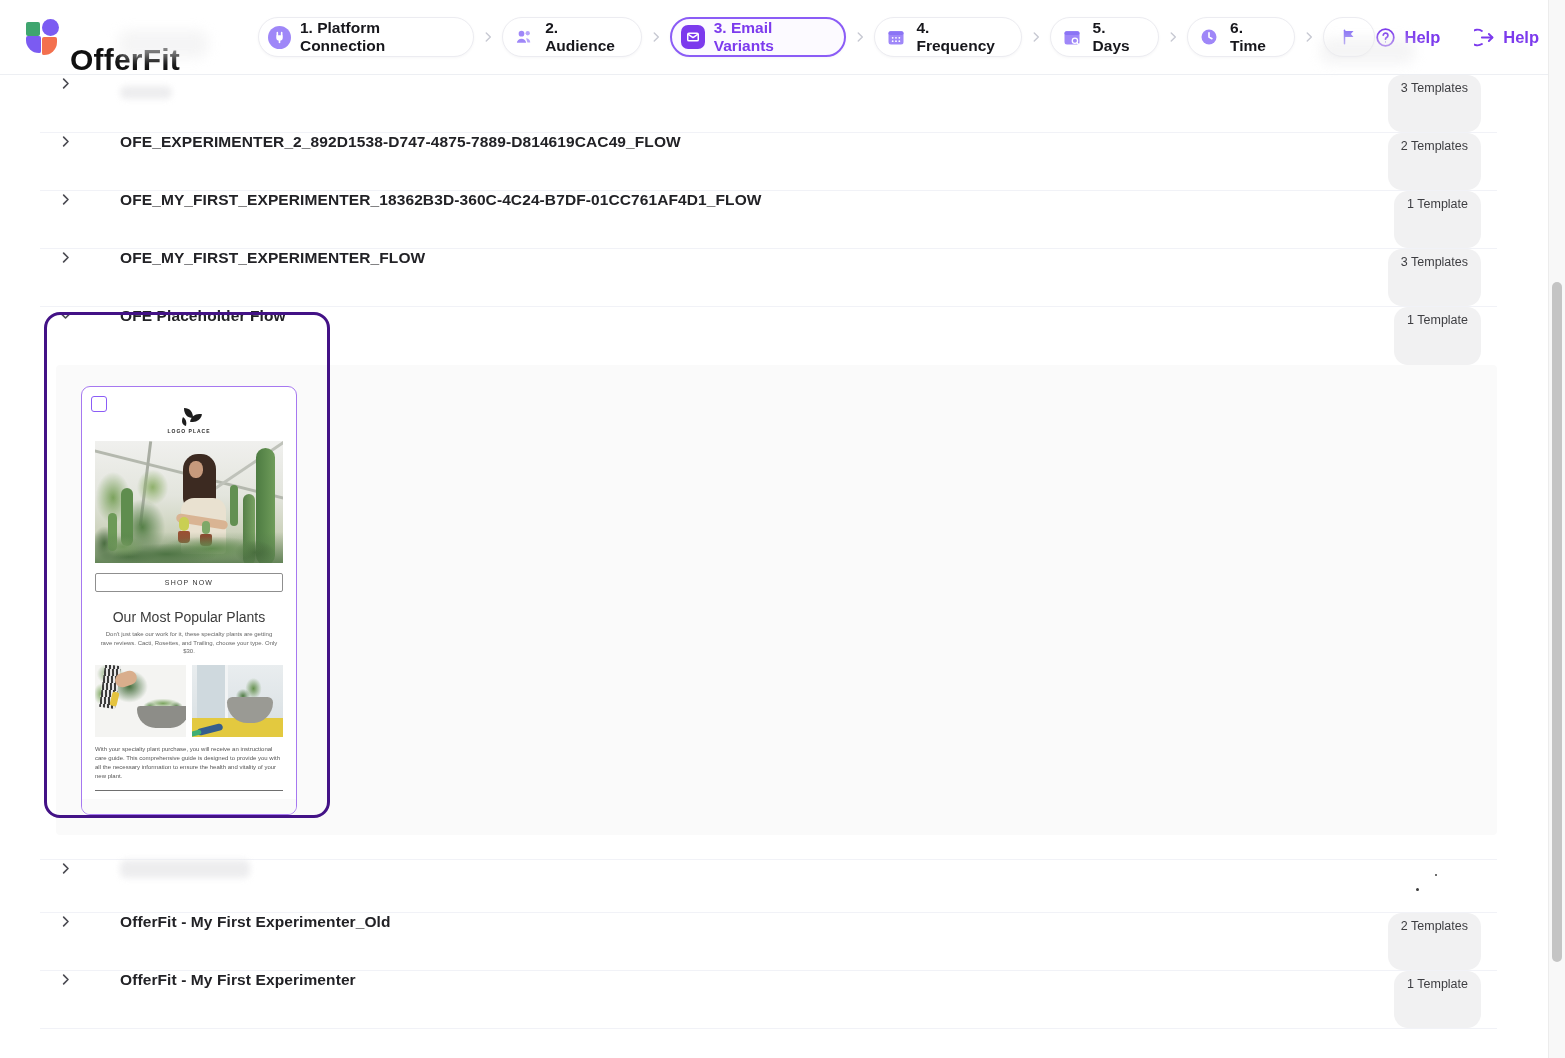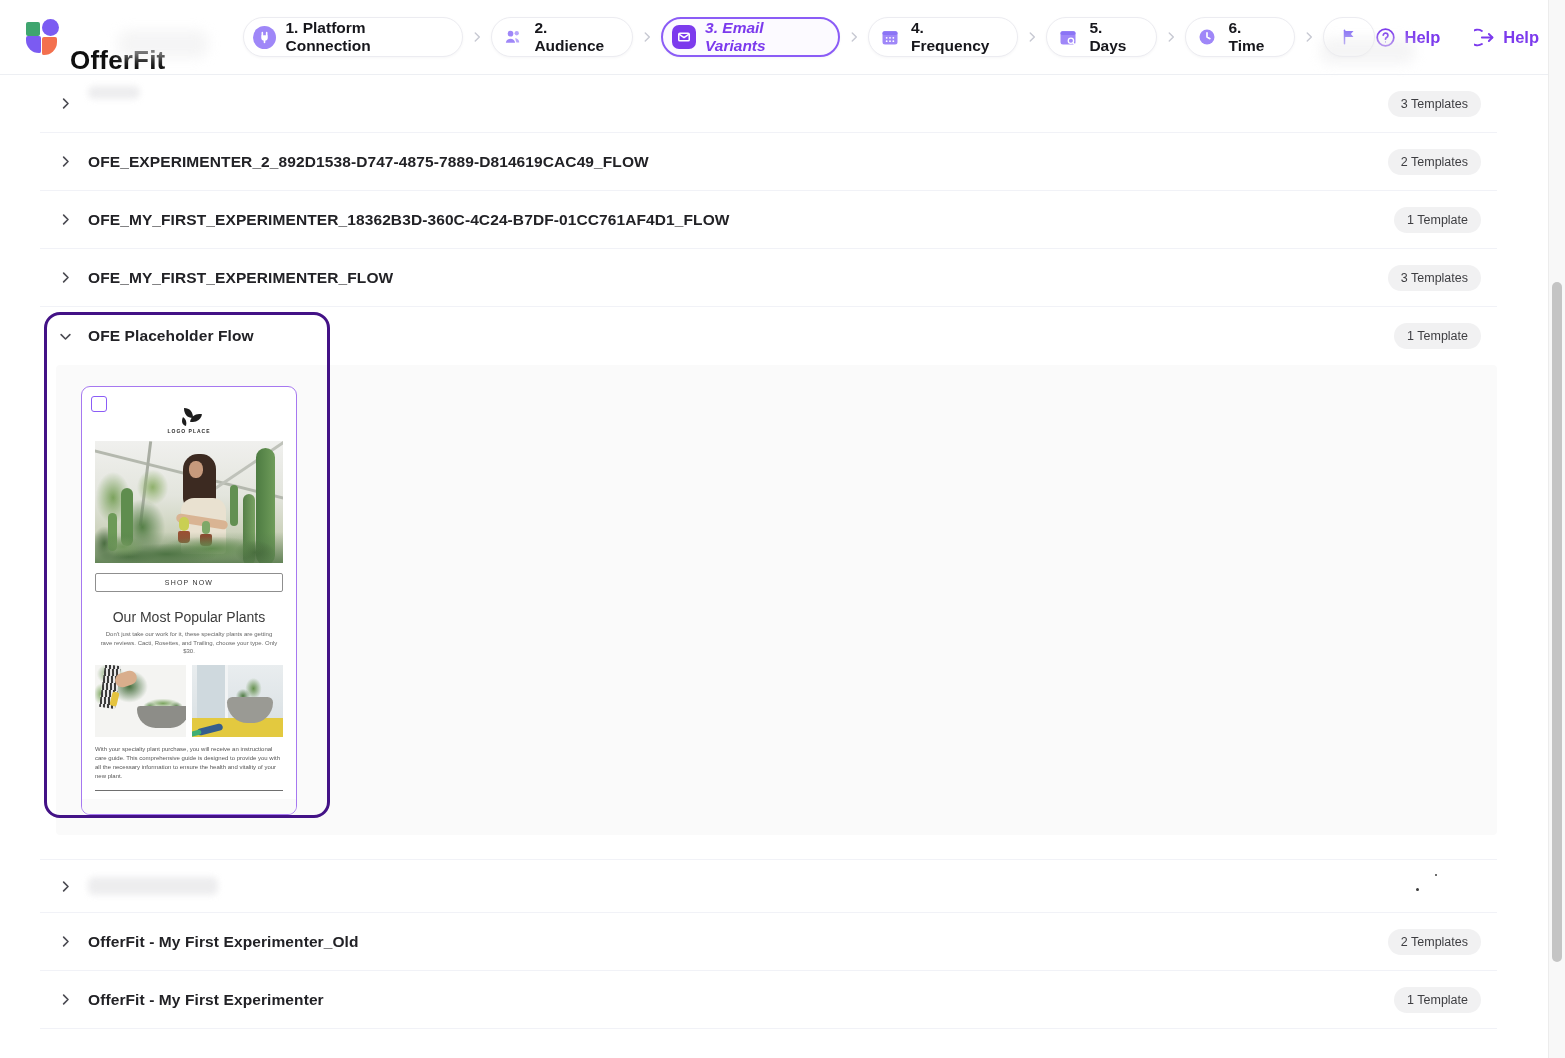--- a/index.html
+++ b/index.html
@@ -8,38 +8,38 @@
 
   
   .header{position:absolute;top:0;left:0;right:0;height:75px;background:#fff;
     border-bottom:1px solid #edeff3;display:flex;align-items:center;padding:0 26px;box-sizing:border-box;z-index:5;}
   .brand{display:flex;align-items:center;gap:10px;flex:none;}
   .logo-mark{width:34px;height:36px;position:relative;flex:none;}
   .lm-green{position:absolute;top:3px;left:0;width:14px;height:14px;background:#3fa56f;border-radius:2px;}
   .lm-circle{position:absolute;top:0;right:1px;width:17px;height:17px;background:#7b5bf2;border-radius:50%;}
   .lm-qpurple{position:absolute;bottom:2px;left:0;width:15px;height:17px;background:#7b5bf2;border-radius:2px 2px 2px 14px;}
   .lm-qorange{position:absolute;bottom:0;right:3px;width:15px;height:18px;background:#f3704e;border-radius:2px 2px 14px 2px;}
-  .brand-name{font-size:26px;font-weight:700;color:#101010;letter-spacing:.2px;margin-top:46px;}
+  .brand-name{font-size:30px;font-weight:700;color:#101010;letter-spacing:.2px;margin-top:46px;}
 
   .stepper{display:flex;align-items:center;gap:7px;margin-left:78px;}
   .step-pill{display:flex;align-items:center;gap:9px;height:40px;padding:0 17px 0 9px;border:1px solid #ececf1;
     border-radius:21px;background:#fff;box-shadow:0 1px 3px rgba(20,20,40,.04);font-size:15.5px;font-weight:700;color:#17171c;cursor:pointer;box-sizing:border-box;}
-  .step-pill.active{border:2px solid #8b5cf6;color:#7c3aed;background:#fcfaff;font-style:italic;}
+  .step-pill.active{border:2px solid #8b5cf6;color:#7c3aed;background:#fcfaff;}
   .step-pill.flag-pill{padding:0 13px;}
   .step-sep{color:#c7c9d2;display:flex;align-items:center;}
   .icon-circle{width:23px;height:23px;border-radius:50%;background:#9f87f8;display:flex;align-items:center;justify-content:center;flex:none;}
   .icon-plain{width:24px;height:24px;display:flex;align-items:center;justify-content:center;flex:none;}
   .icon-square-active{width:24px;height:24px;border-radius:7px;background:#7c3aed;display:flex;align-items:center;justify-content:center;flex:none;}
 
   .header-right{margin-left:auto;display:flex;align-items:flex-start;gap:34px;}
   .hdr-link{display:flex;align-items:center;gap:8px;color:#7c3aed;font-weight:700;font-size:16.5px;cursor:pointer;}
 
   
   .list{position:absolute;top:75px;left:40px;width:1457px;}
-  .row{height:57px;display:flex;align-items:center;border-bottom:1px solid #f1f2f7;cursor:pointer;position:relative;}
+  .row{height:57px;display:flex;border-bottom:1px solid #f1f2f7;cursor:pointer;position:relative;gap:32px;}
   .row-chevron{width:16px;height:16px;margin-left:17px;display:flex;align-items:center;justify-content:center;color:#4b4b52;flex:none;}
   .row-name{margin-left:15px;font-size:15.5px;font-weight:700;color:#222226;letter-spacing:.1px;}
   .badge{margin-left:auto;margin-right:16px;background:#f1f1f2;color:#3e3e42;font-size:12.5px;font-weight:400;
     border-radius:14px;padding:6px 13px;white-space:nowrap;}
   .row-expanded-header{height:58px;border-bottom:none;}
 
   .blur-blob{background:#e7e7e9;filter:blur(3px);border-radius:6px;opacity:.75;}
   .speck{position:absolute;background:#3c3c3c;border-radius:50%;}
 
   

